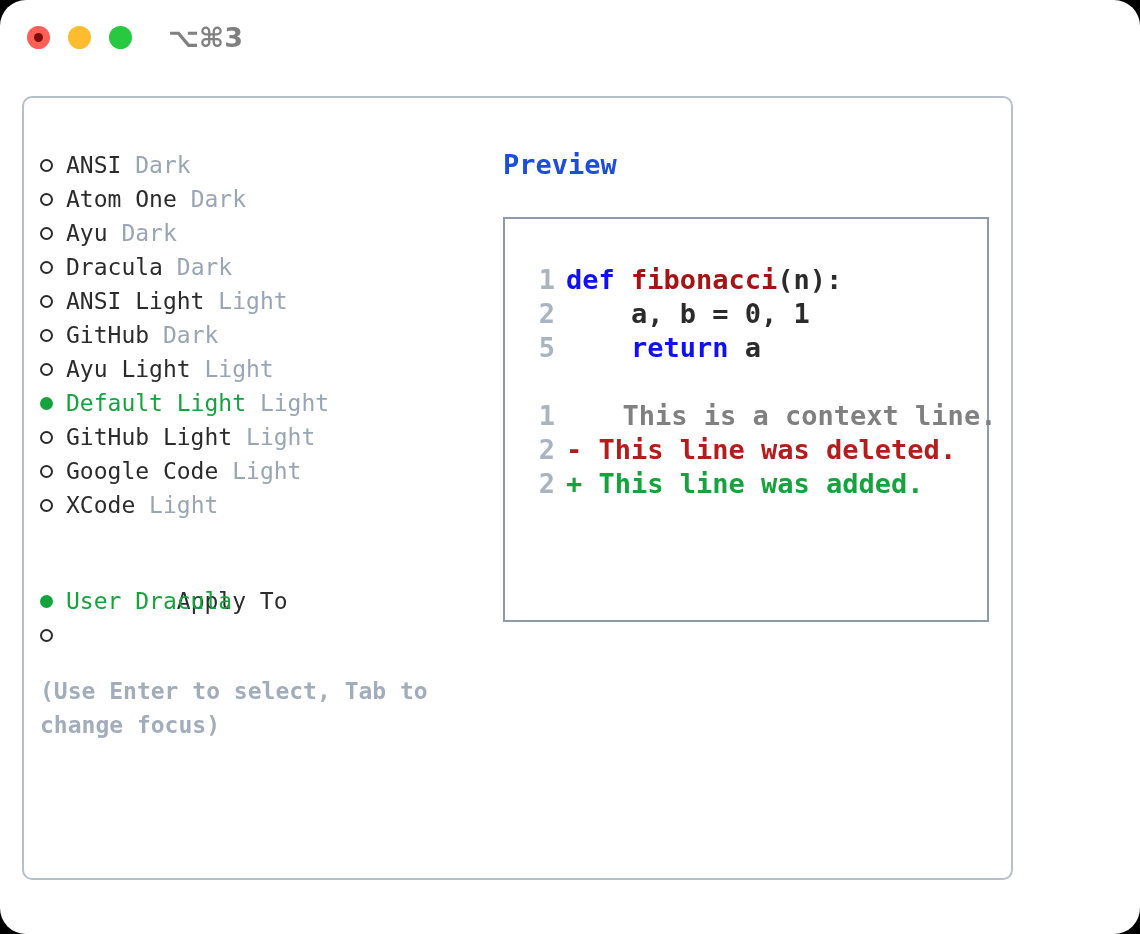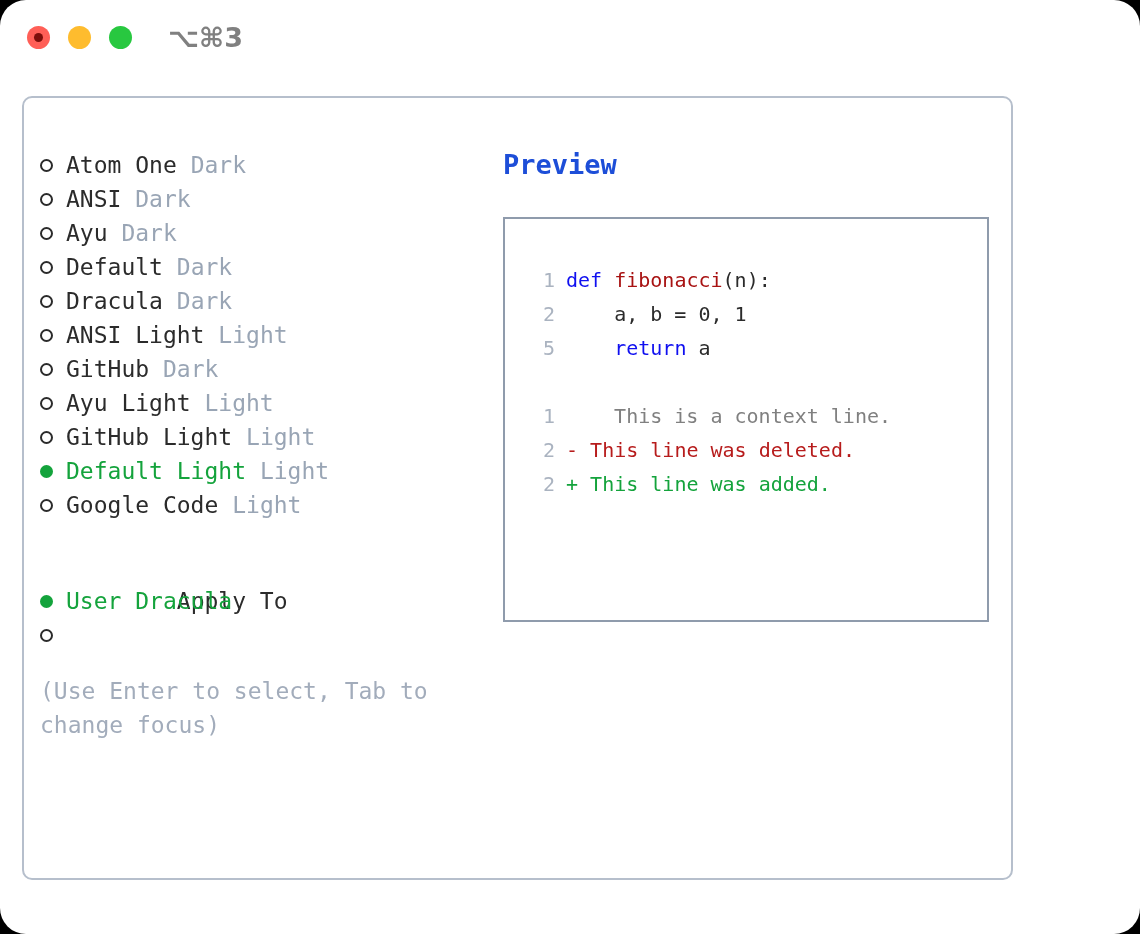--- a/index.html
+++ b/index.html
@@ -134,20 +134,21 @@
   .spacer-28 { height: 28px; }
 
   .plain-indent { padding-left: 26px; }
 
   #hint {
     font-size: 23px;
     line-height: 34px;
     color: #a2acbb;
     white-space: pre-wrap;
     width: 420px;
+    font-weight: bold;
   }
 
   
   #right-col {
     position: absolute;
     left: 479px;
     top: 50px;
     width: 500px;
   }
   #preview-title {
@@ -159,23 +160,24 @@
   #preview-box {
     margin-top: 35px;
     width: 486px;
     height: 405px;
     border: 2px solid #8f9bac;
     box-sizing: border-box;
     background: #ffffff;
     padding: 44px 0 0 16px;
   }
   .code-line {
-    font-size: 20px;
-    line-height: 34px;
-    white-space: pre;
+    font-size: 27px;
+    line-height: 34px;
+    white-space: pre;
+    font-weight: bold;
   }
   .lineno {
     display: inline-block;
     width: 34px;
     text-align: right;
     color: #aab3c0;
     margin-right: 11px;
   }
   .kw   { color: #1010f0; }
   .fn   { color: #a81212; }
@@ -198,31 +200,31 @@
     </div>
     <div id="shortcut">⌥⌘3</div>
   </div>
 
   <div id="panel">
 
     <div id="left-col">
 
 
       <div id="theme-rows">
+          <div class="row"><span class="marker"><span class="radio"></span></span><span class="label">ANSI</span><span> </span><span class="tag">Dark</span></div>
           <div class="row"><span class="marker"><span class="radio"></span></span><span class="label">Atom One</span><span> </span><span class="tag">Dark</span></div>
-          <div class="row"><span class="marker"><span class="radio"></span></span><span class="label">ANSI</span><span> </span><span class="tag">Dark</span></div>
           <div class="row"><span class="marker"><span class="radio"></span></span><span class="label">Ayu</span><span> </span><span class="tag">Dark</span></div>
-          <div class="row"><span class="marker"><span class="radio"></span></span><span class="label">Default</span><span> </span><span class="tag">Dark</span></div>
           <div class="row"><span class="marker"><span class="radio"></span></span><span class="label">Dracula</span><span> </span><span class="tag">Dark</span></div>
           <div class="row"><span class="marker"><span class="radio"></span></span><span class="label">ANSI Light</span><span> </span><span class="tag">Light</span></div>
           <div class="row"><span class="marker"><span class="radio"></span></span><span class="label">GitHub</span><span> </span><span class="tag">Dark</span></div>
           <div class="row"><span class="marker"><span class="radio"></span></span><span class="label">Ayu Light</span><span> </span><span class="tag">Light</span></div>
+          <div class="row selected"><span class="marker"><span class="radio on"></span></span><span class="label">Default Light</span><span> </span><span class="tag">Light</span></div>
           <div class="row"><span class="marker"><span class="radio"></span></span><span class="label">GitHub Light</span><span> </span><span class="tag">Light</span></div>
-          <div class="row selected"><span class="marker"><span class="radio on"></span></span><span class="label">Default Light</span><span> </span><span class="tag">Light</span></div>
           <div class="row"><span class="marker"><span class="radio"></span></span><span class="label">Google Code</span><span> </span><span class="tag">Light</span></div>
+          <div class="row"><span class="marker"><span class="radio"></span></span><span class="label">XCode</span><span> </span><span class="tag">Light</span></div>
         </div>
 
       <div class="spacer-28"></div>
 
       <div class="row plain-indent">
         <span>Apply To</span>
       </div>
 
       <div id="apply-rows">
           <div class="row selected"><span class="marker"><span class="radio on"></span></span><span class="label">User Dracula</span></div>

